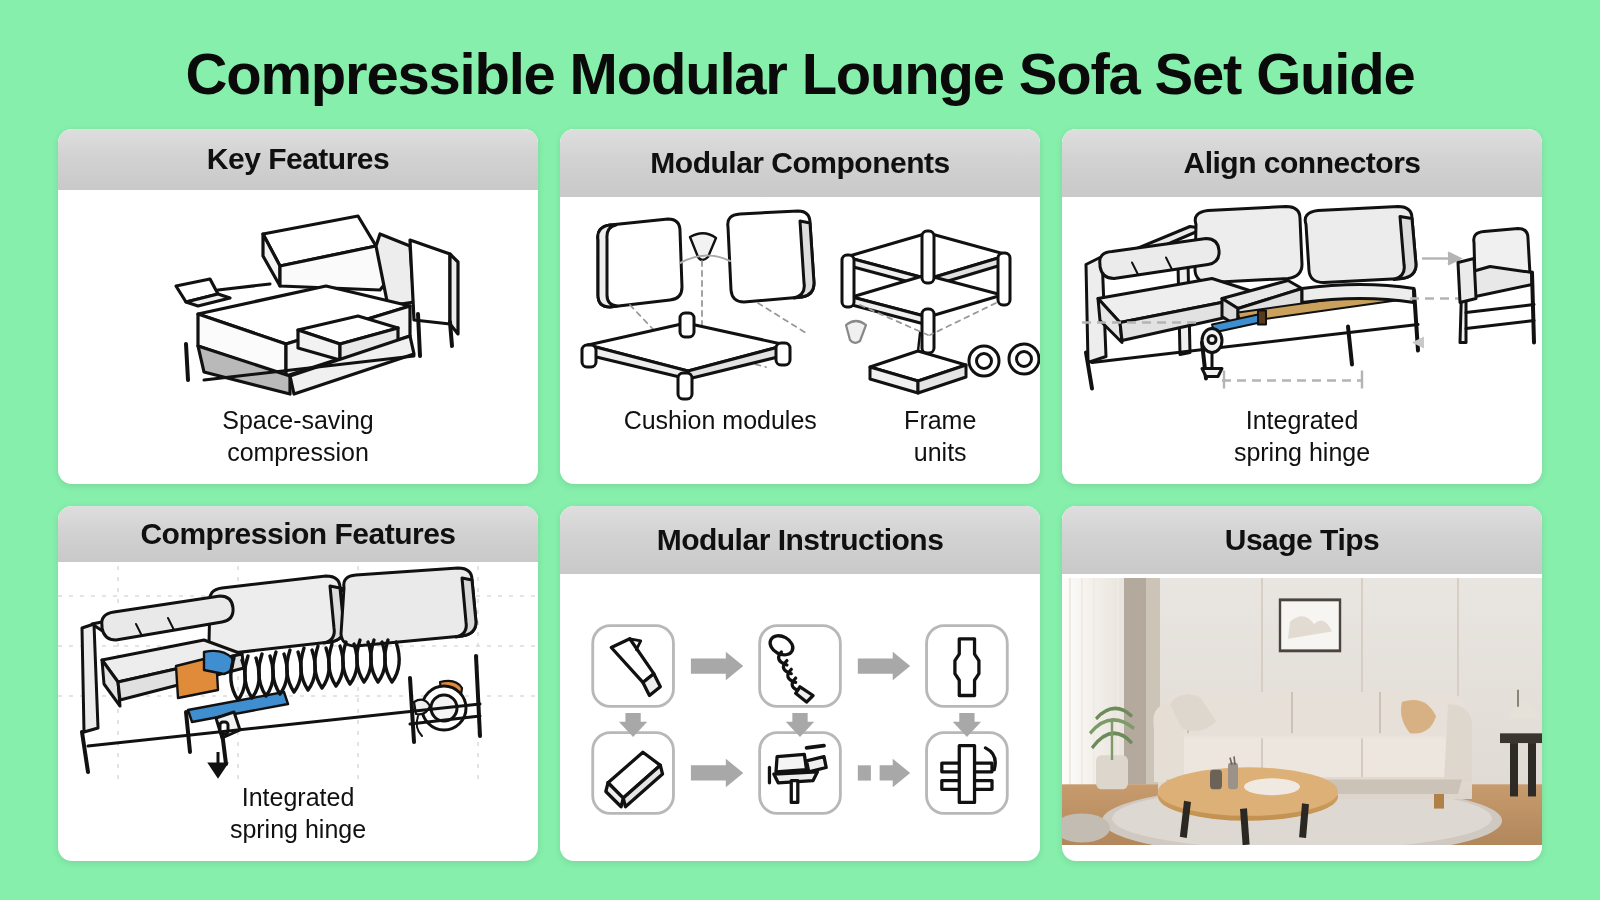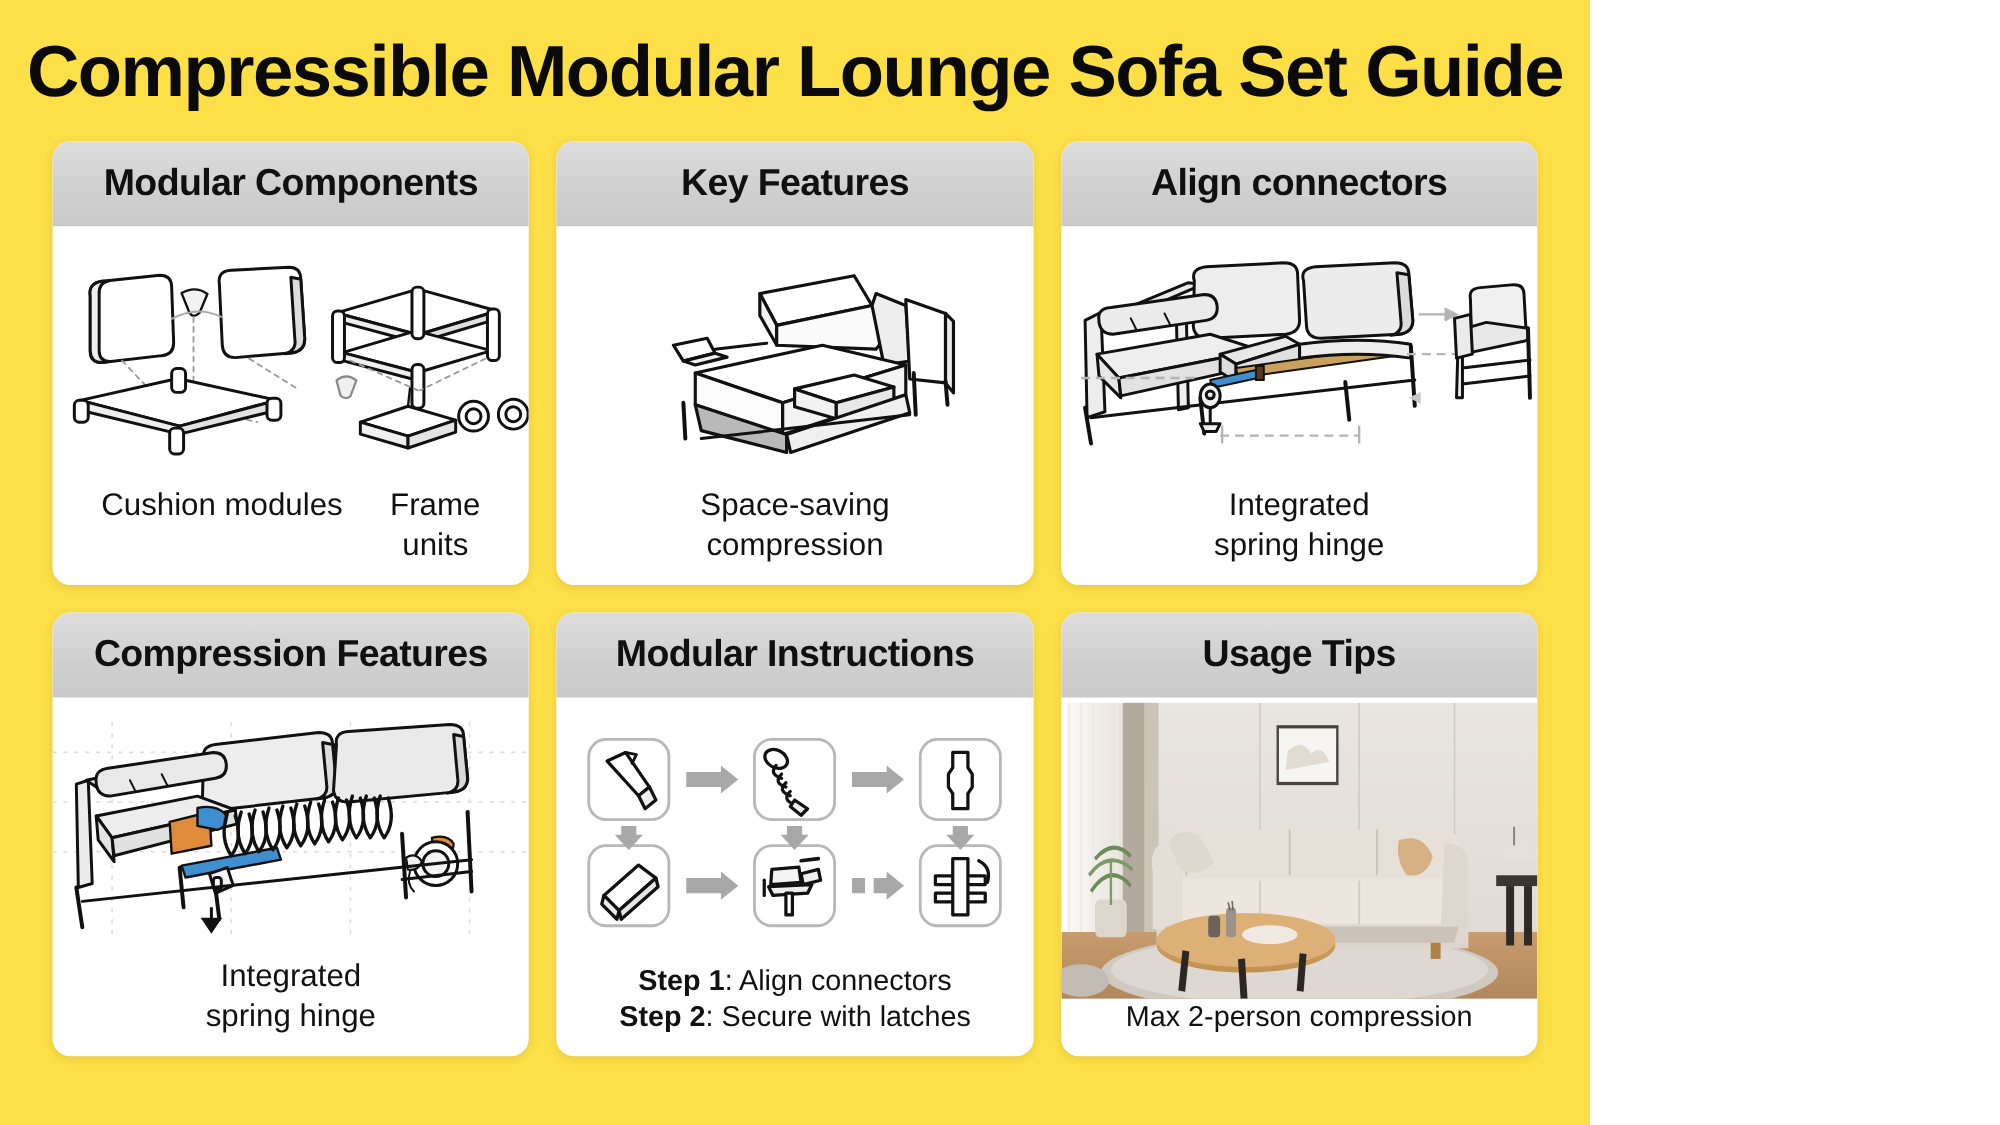--- a/index.html
+++ b/index.html
@@ -4,23 +4,23 @@
 <style>
   * { box-sizing: border-box; margin: 0; padding: 0; }
   html, body {
     width: 1600px; height: 900px;
     background: #ffffff;
     font-family: "Liberation Sans", sans-serif;
     overflow: hidden;
   }
   .page {
     position: relative;
-    width: 1272px; height: 900px;
-    background: #fde047;
-    padding: 0;
+    width: 1600px; height: 900px;
+    background: #86efac;
+    padding: 16px;
   }
   .page-title {
     text-align: center;
     font-size: 58px;
     font-weight: bold;
     letter-spacing: -1.2px;
     color: #0a0a0a;
     padding-top: 28px;
     line-height: 1.05;
   }
@@ -82,83 +82,20 @@
   .photo { width: 100%; height: 100%; display:block; }
 </style>
 </head>
 <body>
 
 <div class="page">
 
   <div class="page-title">Compressible Modular Lounge Sofa Set Guide</div>
 
   <div class="grid">
-
-    <div class="card">
-      <div class="card-header">
-        <span>Modular Components</span>
-      </div>
-      <div class="card-body">
-        <svg class="art" viewBox="0 0 480 195">
-          <g fill="#fff" stroke="#111" stroke-width="3" stroke-linejoin="round" stroke-linecap="round">
-            <path d="M38 35 Q36 22 50 20 L108 14 Q120 14 120 26 L122 82 Q122 94 110 95 L50 102 Q38 102 38 90 Z"></path>
-            <path d="M38 35 Q36 22 50 20 L56 20 Q46 22 47 34 L47 90 Q47 100 57 101 L50 102 Q38 102 38 90 Z" fill="#eee"></path>
-            <path d="M168 22 Q166 10 180 9 L238 6 Q250 6 250 18 L254 78 Q254 90 242 92 L184 97 Q172 97 171 85 Z"></path>
-            <path d="M250 18 L254 78 Q254 90 242 92 L234 93 Q246 90 244 78 L240 16 Z" fill="#dedede"></path>
-            <path d="M130 32 Q144 24 156 33 L148 52 Q142 58 138 52 Z" fill="#f2f2f2" stroke-width="2.4"></path>
-            <g stroke="#aaa" stroke-width="2" fill="none">
-              <path d="M120 58 Q146 44 170 56"></path>
-            </g>
-            <g stroke="#999" stroke-width="1.8" stroke-dasharray="5 5" fill="none">
-              <path d="M142 56 L142 122"></path>
-              <path d="M70 100 L108 140"></path>
-              <path d="M198 98 L246 128"></path>
-              <path d="M118 140 L206 162"></path>
-              <path d="M100 162 L180 134"></path>
-            </g>
-            <path d="M28 140 L126 118 L226 140 L128 166 Z"></path>
-            <path d="M28 140 L128 166 L128 174 L28 150 Z" fill="#eee"></path>
-            <path d="M128 166 L226 140 L226 150 L128 174 Z" fill="#e2e2e2"></path>
-            <rect x="22" y="140" width="14" height="22" rx="5"></rect>
-            <rect x="216" y="138" width="14" height="22" rx="5"></rect>
-            <rect x="120" y="108" width="14" height="24" rx="5"></rect>
-            <rect x="118" y="168" width="14" height="26" rx="5"></rect>
-            <path d="M286 52 L368 28 L448 50 L368 74 Z"></path>
-            <path d="M286 52 L368 74 L368 82 L286 60 Z" fill="#efefef"></path>
-            <path d="M368 74 L448 50 L448 58 L368 82 Z" fill="#e0e0e0"></path>
-            <path d="M292 92 L366 70 L442 90 L368 112 Z"></path>
-            <path d="M292 92 L368 112 L368 120 L292 100 Z" fill="#efefef"></path>
-            <rect x="282" y="50" width="12" height="52" rx="5"></rect>
-            <rect x="438" y="48" width="12" height="52" rx="5"></rect>
-            <rect x="362" y="26" width="12" height="52" rx="5"></rect>
-            <rect x="362" y="104" width="12" height="44" rx="5"></rect>
-            <g stroke="#999" stroke-width="1.8" stroke-dasharray="5 5" fill="none">
-              <path d="M300 100 L368 130"></path>
-              <path d="M436 98 L370 130"></path>
-            </g>
-            <path d="M286 120 Q296 112 306 120 L300 136 Q294 140 290 135 Z" fill="#f0f0f0" stroke="#888" stroke-width="2.2"></path>
-            <path d="M310 162 L358 146 L406 160 L358 176 Z" fill="#fff"></path>
-            <path d="M310 162 L358 176 L358 188 L310 174 Z" fill="#f0f0f0"></path>
-            <path d="M358 176 L406 160 L406 172 L358 188 Z" fill="#e4e4e4"></path>
-            <path d="M358 146 L360 128" stroke-width="2.4"></path>
-            <circle cx="424" cy="156" r="15"></circle>
-            <circle cx="424" cy="156" r="7.5"></circle>
-            <circle cx="464" cy="154" r="15"></circle>
-            <circle cx="464" cy="154" r="7.5"></circle>
-          </g>
-        </svg>
-        <div class="dual-caption">
-          <div>Cushion modules</div>
-          <div>
-            <div>Frame</div>
-            <div>units</div>
-          </div>
-        </div>
-      </div>
-    </div>
 
     <div class="card">
       <div class="card-header">
         <span>Key Features</span>
       </div>
       <div class="card-body">
         <svg class="art" viewBox="0 0 480 210">
           <g fill="#fff" stroke="#111" stroke-width="3.2" stroke-linejoin="round" stroke-linecap="round">
             <path d="M205 40 L300 22 L318 52 L222 72 Z"></path>
             <path d="M205 40 L222 72 L222 92 L205 62 Z" fill="#f3f3f3"></path>
@@ -179,20 +116,83 @@
             <path d="M232 182 L352 142 L356 160 L236 200 Z" fill="#f0f0f0"></path>
             <path d="M128 150 L130 186" stroke-width="4"></path>
             <path d="M360 120 L362 162" stroke-width="4"></path>
             <path d="M392 128 L394 152" stroke-width="4"></path>
             <path d="M146 186 L356 162" stroke-width="3"></path>
           </g>
         </svg>
         <div class="caption">
           <div>Space-saving</div>
           <div>compression</div>
+        </div>
+      </div>
+    </div>
+
+    <div class="card">
+      <div class="card-header">
+        <span>Modular Components</span>
+      </div>
+      <div class="card-body">
+        <svg class="art" viewBox="0 0 480 195">
+          <g fill="#fff" stroke="#111" stroke-width="3" stroke-linejoin="round" stroke-linecap="round">
+            <path d="M38 35 Q36 22 50 20 L108 14 Q120 14 120 26 L122 82 Q122 94 110 95 L50 102 Q38 102 38 90 Z"></path>
+            <path d="M38 35 Q36 22 50 20 L56 20 Q46 22 47 34 L47 90 Q47 100 57 101 L50 102 Q38 102 38 90 Z" fill="#eee"></path>
+            <path d="M168 22 Q166 10 180 9 L238 6 Q250 6 250 18 L254 78 Q254 90 242 92 L184 97 Q172 97 171 85 Z"></path>
+            <path d="M250 18 L254 78 Q254 90 242 92 L234 93 Q246 90 244 78 L240 16 Z" fill="#dedede"></path>
+            <path d="M130 32 Q144 24 156 33 L148 52 Q142 58 138 52 Z" fill="#f2f2f2" stroke-width="2.4"></path>
+            <g stroke="#aaa" stroke-width="2" fill="none">
+              <path d="M120 58 Q146 44 170 56"></path>
+            </g>
+            <g stroke="#999" stroke-width="1.8" stroke-dasharray="5 5" fill="none">
+              <path d="M142 56 L142 122"></path>
+              <path d="M70 100 L108 140"></path>
+              <path d="M198 98 L246 128"></path>
+              <path d="M118 140 L206 162"></path>
+              <path d="M100 162 L180 134"></path>
+            </g>
+            <path d="M28 140 L126 118 L226 140 L128 166 Z"></path>
+            <path d="M28 140 L128 166 L128 174 L28 150 Z" fill="#eee"></path>
+            <path d="M128 166 L226 140 L226 150 L128 174 Z" fill="#e2e2e2"></path>
+            <rect x="22" y="140" width="14" height="22" rx="5"></rect>
+            <rect x="216" y="138" width="14" height="22" rx="5"></rect>
+            <rect x="120" y="108" width="14" height="24" rx="5"></rect>
+            <rect x="118" y="168" width="14" height="26" rx="5"></rect>
+            <path d="M286 52 L368 28 L448 50 L368 74 Z"></path>
+            <path d="M286 52 L368 74 L368 82 L286 60 Z" fill="#efefef"></path>
+            <path d="M368 74 L448 50 L448 58 L368 82 Z" fill="#e0e0e0"></path>
+            <path d="M292 92 L366 70 L442 90 L368 112 Z"></path>
+            <path d="M292 92 L368 112 L368 120 L292 100 Z" fill="#efefef"></path>
+            <rect x="282" y="50" width="12" height="52" rx="5"></rect>
+            <rect x="438" y="48" width="12" height="52" rx="5"></rect>
+            <rect x="362" y="26" width="12" height="52" rx="5"></rect>
+            <rect x="362" y="104" width="12" height="44" rx="5"></rect>
+            <g stroke="#999" stroke-width="1.8" stroke-dasharray="5 5" fill="none">
+              <path d="M300 100 L368 130"></path>
+              <path d="M436 98 L370 130"></path>
+            </g>
+            <path d="M286 120 Q296 112 306 120 L300 136 Q294 140 290 135 Z" fill="#f0f0f0" stroke="#888" stroke-width="2.2"></path>
+            <path d="M310 162 L358 146 L406 160 L358 176 Z" fill="#fff"></path>
+            <path d="M310 162 L358 176 L358 188 L310 174 Z" fill="#f0f0f0"></path>
+            <path d="M358 176 L406 160 L406 172 L358 188 Z" fill="#e4e4e4"></path>
+            <path d="M358 146 L360 128" stroke-width="2.4"></path>
+            <circle cx="424" cy="156" r="15"></circle>
+            <circle cx="424" cy="156" r="7.5"></circle>
+            <circle cx="464" cy="154" r="15"></circle>
+            <circle cx="464" cy="154" r="7.5"></circle>
+          </g>
+        </svg>
+        <div class="dual-caption">
+          <div>Cushion modules</div>
+          <div>
+            <div>Frame</div>
+            <div>units</div>
+          </div>
         </div>
       </div>
     </div>
 
     <div class="card">
       <div class="card-header">
         <span>Align connectors</span>
       </div>
       <div class="card-body">
         <svg class="art" viewBox="0 0 480 200">
@@ -369,28 +369,20 @@
             <path d="M120 44 L152 44 L152 38 L168 51 L152 64 L152 58 L120 58 Z"></path>
             <path d="M273 44 L305 44 L305 38 L321 51 L305 64 L305 58 L273 58 Z"></path>
             <path d="M120 142 L152 142 L152 136 L168 149 L152 162 L152 156 L120 156 Z"></path>
             <path d="M60 94 L74 94 L74 102 L80 102 L67 116 L54 102 L60 102 Z"></path>
             <path d="M213 94 L227 94 L227 102 L233 102 L220 116 L207 102 L213 102 Z"></path>
             <path d="M366 94 L380 94 L380 102 L386 102 L373 116 L360 102 L366 102 Z"></path>
             <path d="M273 142 L285 142 L285 156 L273 156 Z"></path>
             <path d="M293 142 L305 142 L305 136 L321 149 L305 162 L305 156 L293 156 Z"></path>
           </g>
         </svg>
-        <div class="caption small">
-          <div>
-            <b>Step 1</b><span>: Align connectors</span>
-          </div>
-          <div>
-            <b>Step 2</b><span>: Secure with latches</span>
-          </div>
-        </div>
       </div>
     </div>
 
     <div class="card">
       <div class="card-header">
         <span>Usage Tips</span>
       </div>
       <div class="card-body">
         <div class="photo-wrap">
           <svg class="photo" viewBox="0 0 480 220" preserveAspectRatio="none">
@@ -474,19 +466,18 @@
               <rect x="240" y="186" width="7" height="28" fill="#2b2723" transform="rotate(6 243 186)"></rect>
               <ellipse cx="210" cy="172" rx="28" ry="7" fill="#efe9e1"></ellipse>
               <rect x="148" y="158" width="12" height="16" rx="3" fill="#6b6258"></rect>
               <rect x="166" y="152" width="10" height="22" rx="3" fill="#9b9289"></rect>
               <path d="M168 148 L170 154 M172 147 L173 154" stroke="#6f665c" stroke-width="1.6"></path>
             </g>
             <ellipse cx="20" cy="206" rx="28" ry="12" fill="#c3bcb2"></ellipse>
           </svg>
         </div>
         <div class="caption small">
-          <div>Max 2-person compression</div>
         </div>
       </div>
     </div>
 
   </div>
 </div>
 
 </body></html>

